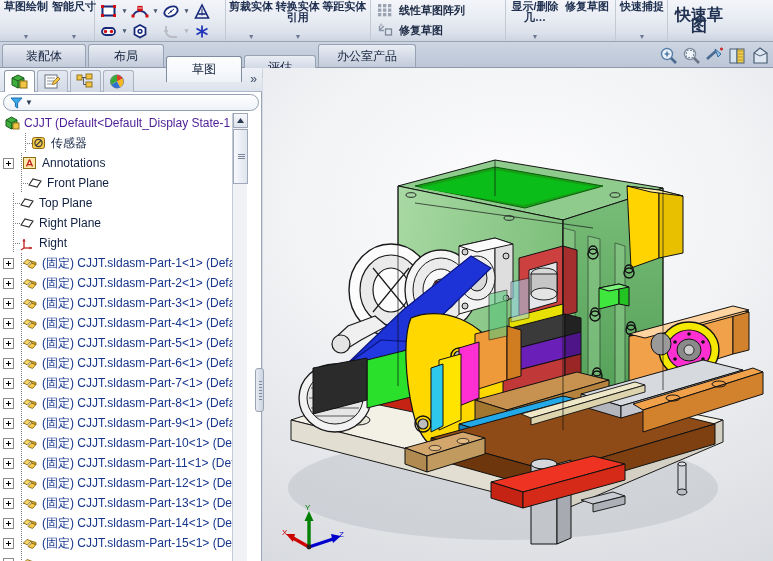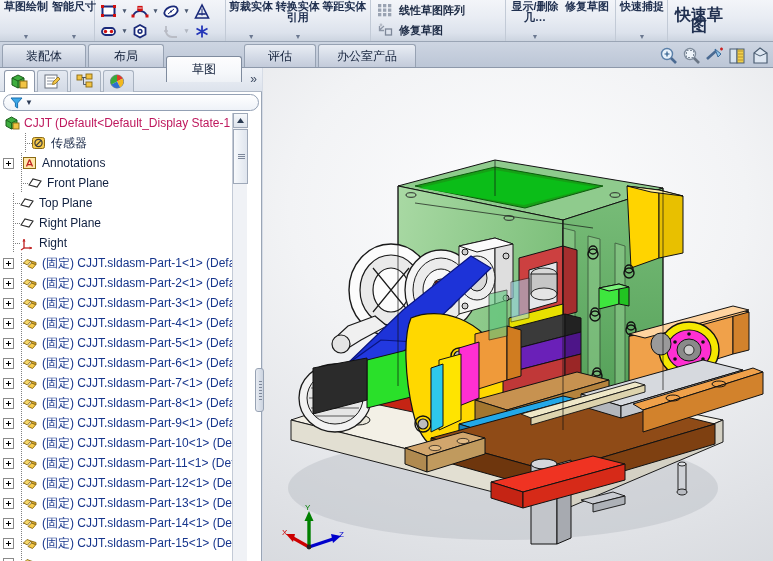--- a/index.html
+++ b/index.html
@@ -126,21 +126,21 @@
     content:""; position:absolute; left:5px; top:0; bottom:0; width:1px;
     background:repeating-linear-gradient(to bottom,#808080 0 1px,transparent 1px 2px);
   }
   .trow .dots.leaf::after{
     content:""; position:absolute; left:5px; top:10px; width:7px; height:1px;
     background:repeating-linear-gradient(to right,#808080 0 1px,transparent 1px 2px);
   }
   .trow .ti{ width:16px; height:16px; margin-right:4px; flex:0 0 auto; position:relative;}
   .trow .tl{ color:#102040; }
   .trow .tl.blue{ color:#16358c; }
-  .trow .tl.root{ color:#be185d; }
+  .trow .tl.root{ color:#4c1d95; }
 
   #treescroll{
     position:absolute; right:14px; top:45px; width:15px; height:448px;
     background:#f0f2f6; border-left:1px solid #c3cad6;
   }
   #treescroll .arr{
     width:15px; height:15px; background:linear-gradient(to bottom,#f6f8fb,#dde3ec);
     border:1px solid #9ea8b8; position:absolute; left:0;
   }
   #treescroll .arrup{ top:0; }
@@ -350,21 +350,21 @@
   <div id="tabstrip">
     <div class="tab" style="left:2px;width:84px;">
       <span>装配体</span>
     </div>
     <div class="tab" style="left:88px;width:76px;">
       <span>布局</span>
     </div>
     <div class="tab active" style="left:166px;width:76px;margin-top:14px;">
       <span>草图</span>
     </div>
-    <div class="tab" style="left:244px;width:72px;">
+    <div class="tab" style="left:244px;width:72px;margin-top:11px;">
       <span>评估</span>
     </div>
     <div class="tab" style="left:318px;width:98px;">
       <span>办公室产品</span>
     </div>
   </div>
 
   <div id="viewtools">
     <span class="vt">
       <svg width="21" height="20" viewBox="0 0 21 20">

